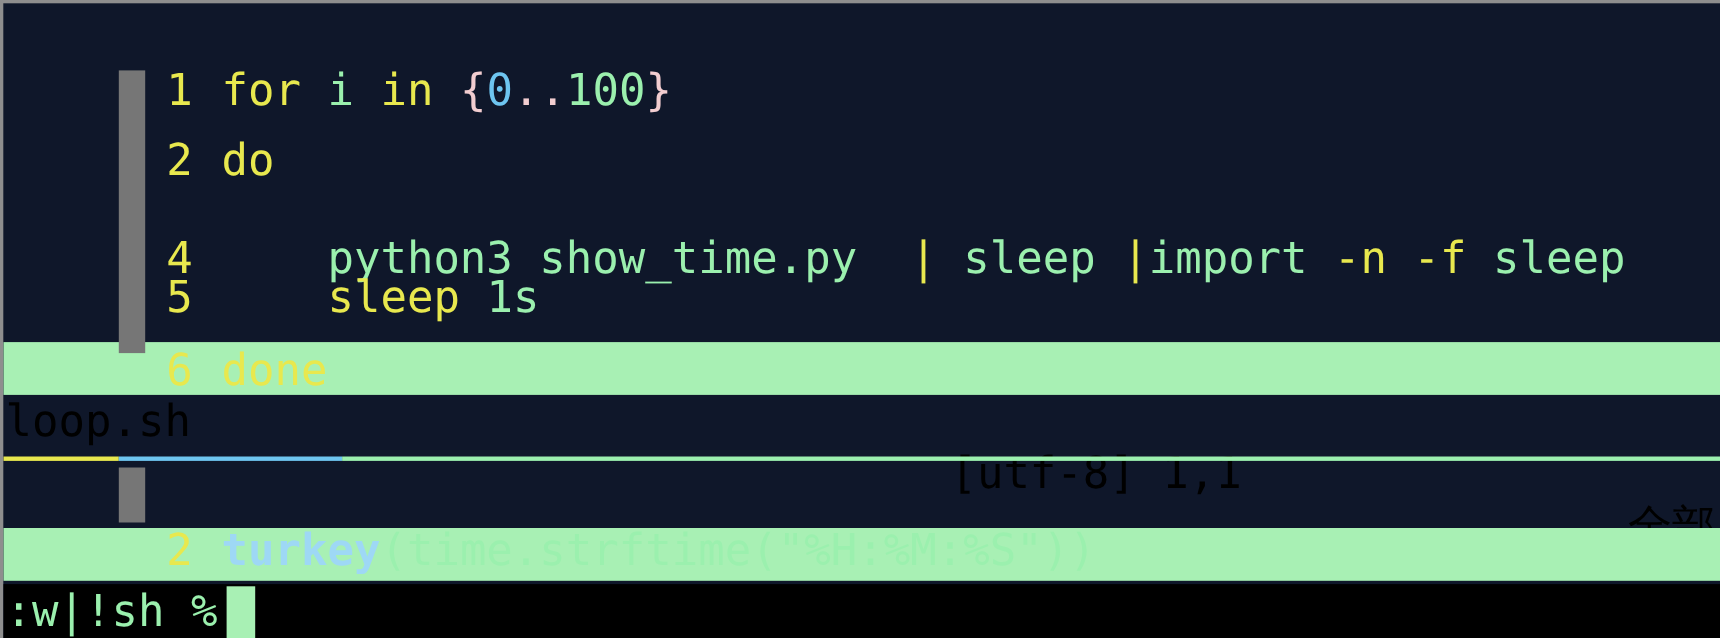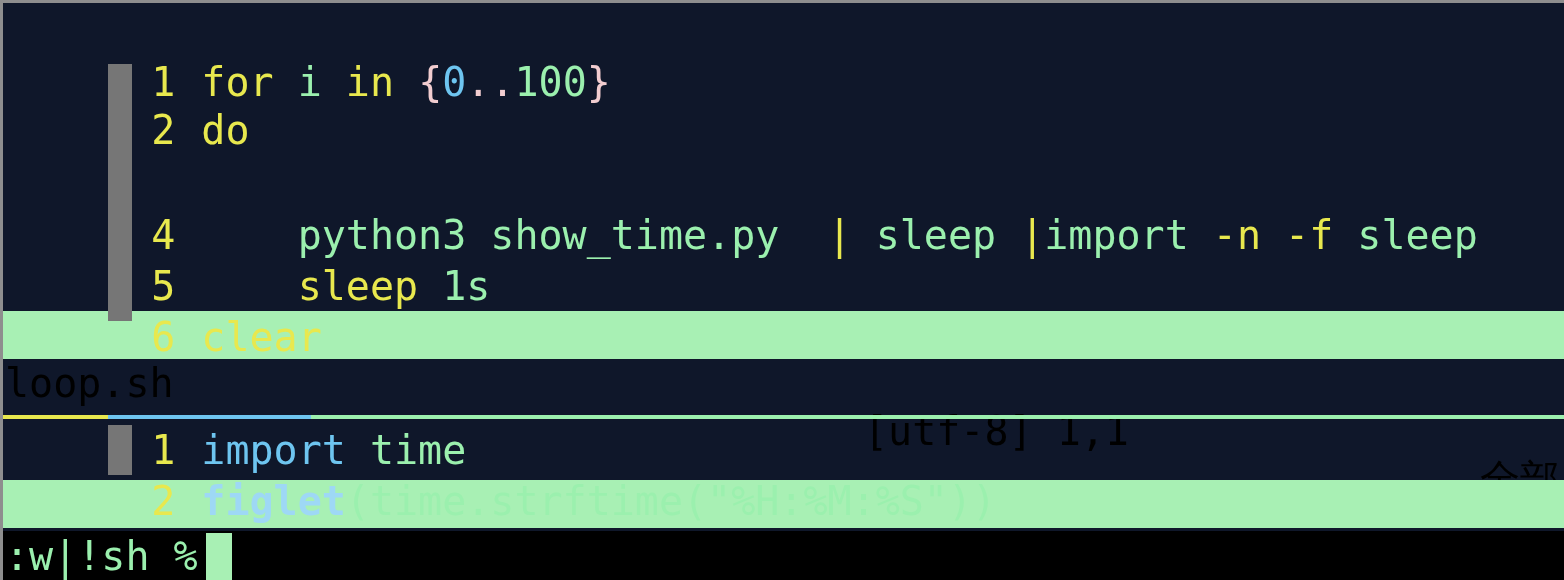--- a/index.html
+++ b/index.html
@@ -141,57 +141,54 @@
 <body>
 
 <div id="terminal">
 
   <div id="visual-block"></div>
 
   <div class="row code-line" style="top:3px;">
     <span class="lnum">1</span><span class="lnum-gap"></span><span class="kw">for</span><span> </span><span class="grn">i</span><span> </span><span class="kw">in</span><span> </span><span class="pnk">{</span><span class="blu">0</span><span class="pnk">..</span><span class="grn">100</span><span class="pnk">}</span>
   </div>
 
-  <div class="row code-line" style="top:51px;">
+  <div class="row code-line" style="top:67px;">
     <span class="lnum">2</span><span class="lnum-gap"></span><span class="kw">do</span>
   </div>
 
 
   <div class="row code-line" style="top:156px;">
     <span class="lnum">4</span><span class="lnum-gap"></span><span>    </span><span class="grn">python3 show_time.py</span><span>  </span><span class="kw">|</span><span class="grn"> sleep </span><span class="kw">|</span><span class="grn">import </span><span class="kw">-n</span><span> </span><span class="kw">-f</span><span class="grn"> sleep</span>
   </div>
 
-  <div class="row code-line" style="top:207px;">
+  <div class="row code-line" style="top:192px;">
     <span class="lnum">5</span><span class="lnum-gap"></span><span>    </span><span class="kw">sleep</span><span> </span><span class="grn">1s</span>
   </div>
 
   <div class="row code-line" style="top:258px;">
-    <span class="lnum">6</span><span class="lnum-gap"></span><span class="kw">clear</span>
+    <span class="lnum">6</span><span class="lnum-gap"></span><span class="kw">done</span>
   </div>
 
   <div class="status" style="top:308px;">
     <span class="st-name">loop.sh</span>
     <span class="st-mid">[utf-8] 1,1</span>
     <span class="st-right">全部</span>
   </div>
 
   <div id="py-cursor"></div>
 
-  <div class="row code-line" style="top:371px;">
-    <span class="lnum">1</span><span class="lnum-gap"></span><span class="blu">import</span><span class="grn"> time</span>
-  </div>
 
   <div id="cursorline-underline">
     <span class="seg-num"></span>
     <span class="seg-imp"></span>
     <span class="seg-rest"></span>
   </div>
 
   <div class="row code-line" style="top:422px;">
-    <span class="lnum">2</span><span class="lnum-gap"></span><span class="blufn">figlet</span><span class="grn">(time.strftime("%H:%M:%S"))</span>
+    <span class="lnum">2</span><span class="lnum-gap"></span><span class="blufn">turkey</span><span class="grn">(time.strftime("%H:%M:%S"))</span>
   </div>
 
   <div class="status" style="top:477px;">
     <span class="st-name">sleep.py</span>
     <span class="st-mid">[utf-8] 1,1</span>
     
   </div>
 
   <div id="cmdline">
     <span id="cmd-text">:w|!sh %</span>

